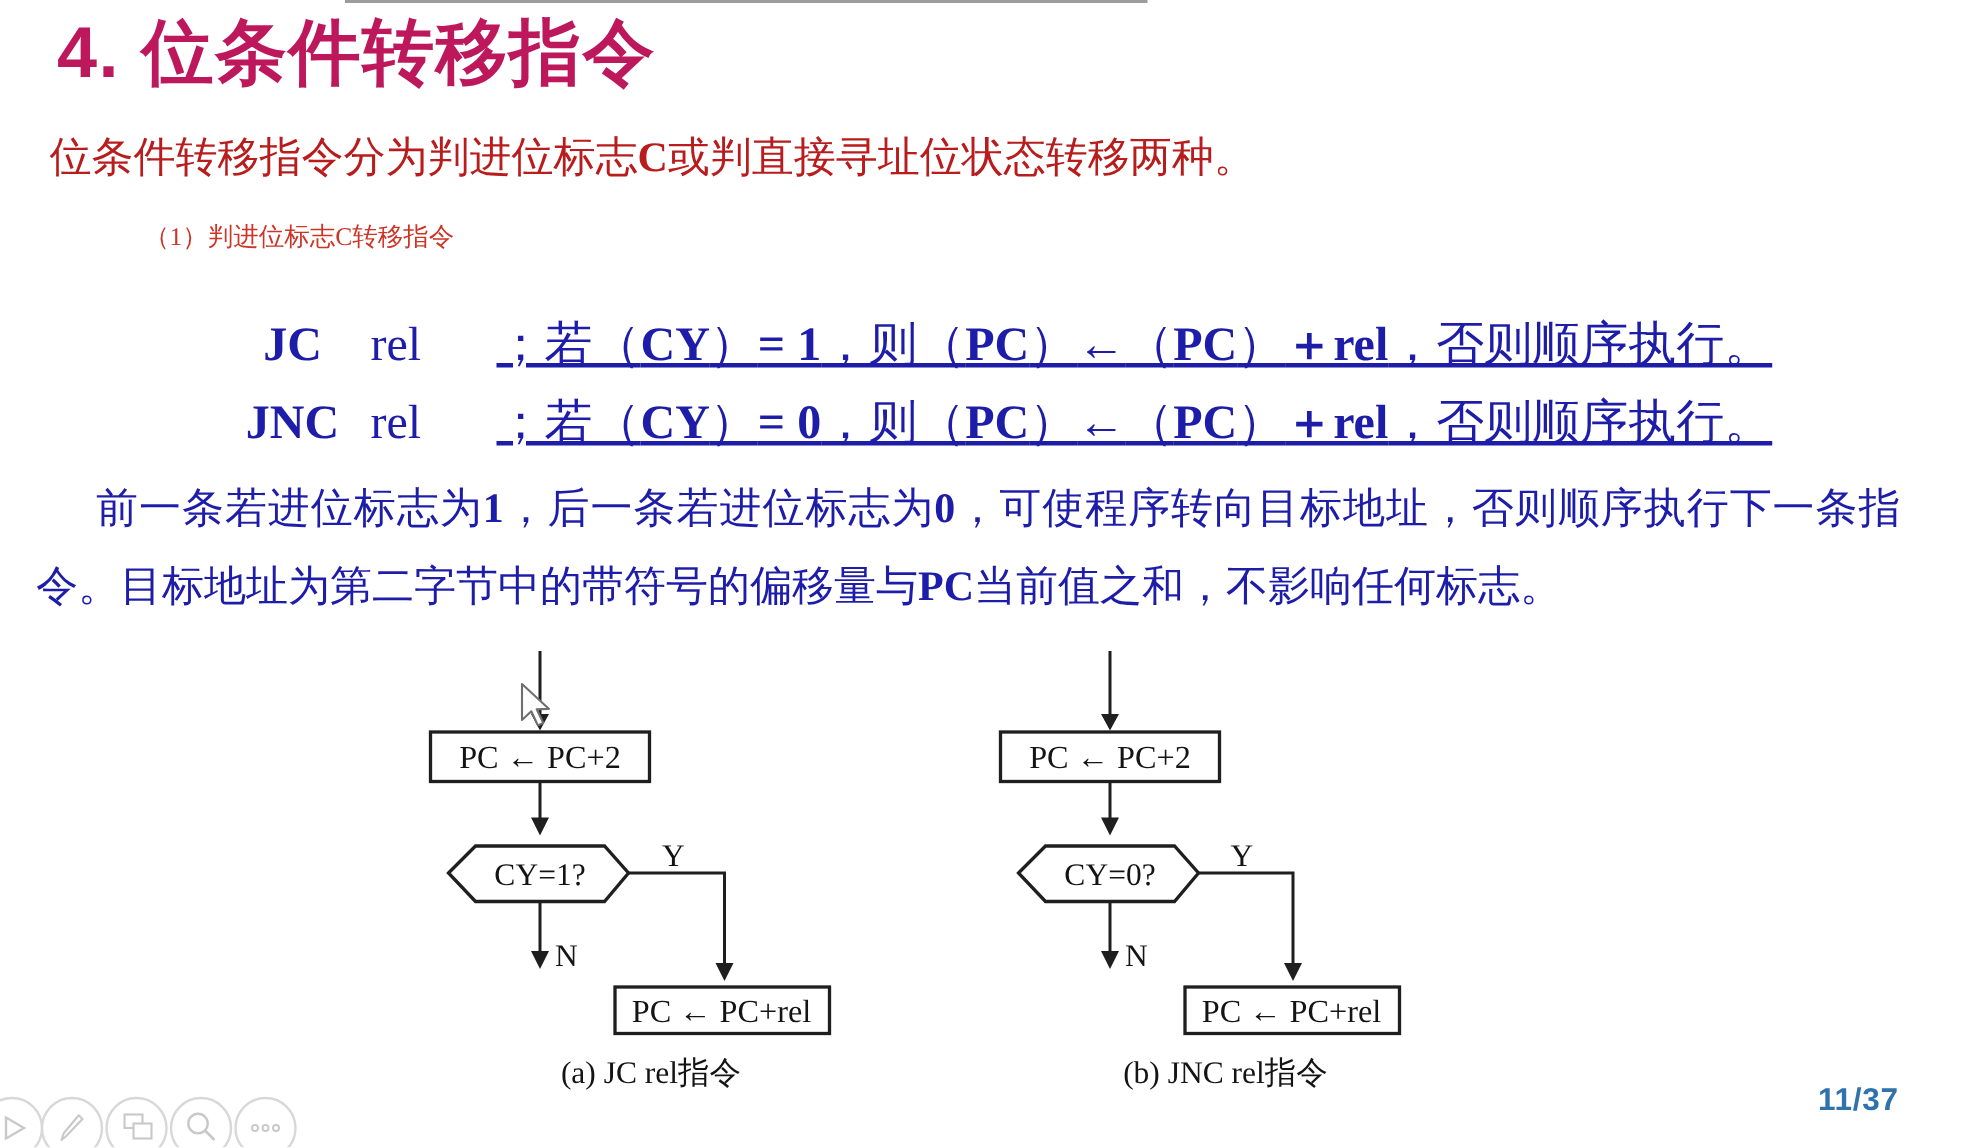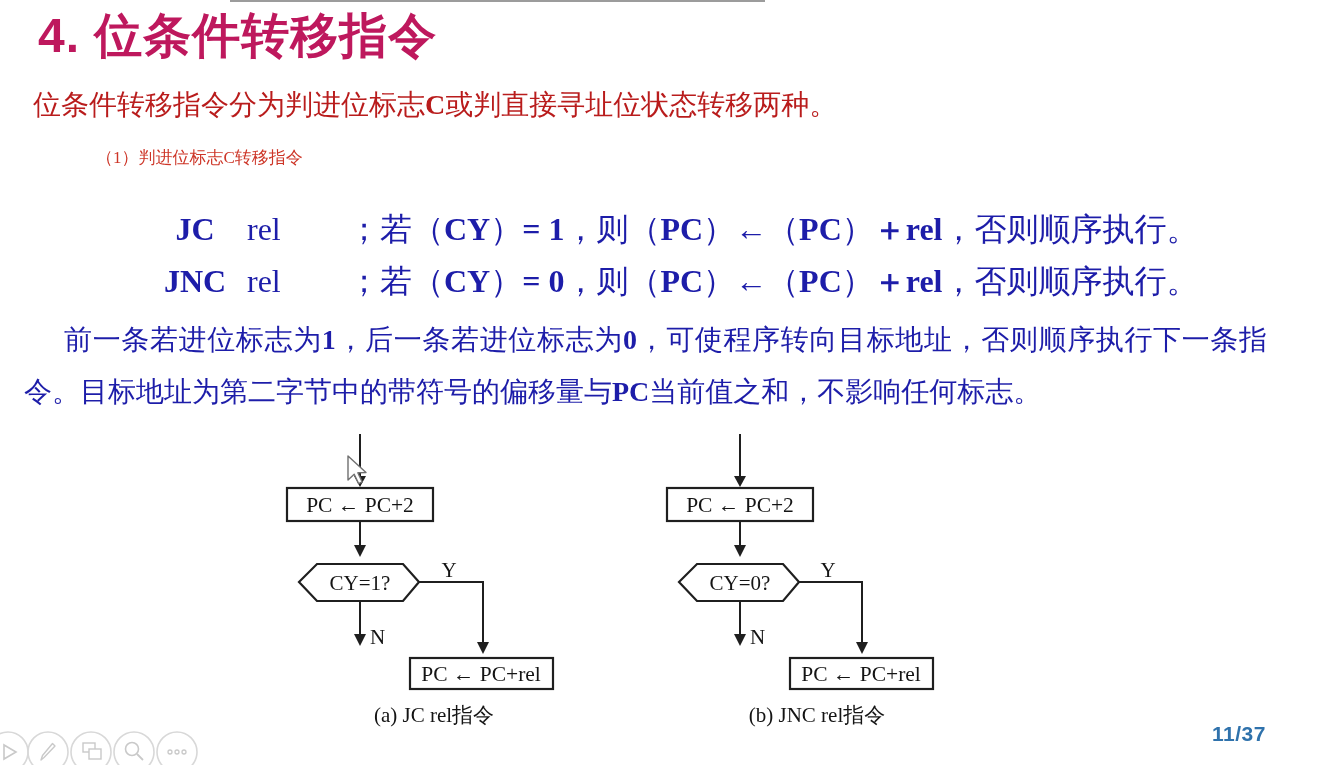--- a/index.html
+++ b/index.html
@@ -8,21 +8,21 @@
   .slide{position:relative;width:1325px;height:765px;background:#ffffff;}
   .abs{position:absolute;}
   .top-line{left:230px;top:0;width:535px;height:2px;background:#4a4a4a;opacity:.55;}
   .title{left:38px;top:8px;font-family:"Liberation Sans","DejaVu Sans",sans-serif;
          font-weight:700;font-size:48px;letter-spacing:1px;color:#be185d;line-height:1.15;}
   .intro{left:33px;top:86px;font-size:28px;color:#b91c1c;white-space:nowrap;}
   .sub{left:64px;top:146px;font-size:17px;color:#cd3527;white-space:nowrap;margin-left:32px;}
   .code-line{left:163px;font-size:32px;color:#1d1da9;white-space:nowrap;display:flex;align-items:baseline;}
   .code-line .mn{display:inline-block;width:64px;text-align:center;font-weight:bold;position:relative;}
   .code-line .op{display:inline-block;width:60px;margin-left:20px;font-weight:normal;}
-  .code-line .comment{display:inline-block;margin-left:41px;}
+  .code-line .comment{display:inline-block;margin-left:24px;text-decoration:underline;}
   .para{left:24px;top:314px;width:1243px;font-size:28px;color:#1d1da9;
         line-height:52px;text-align:justify;text-indent:40px;}
   .flow-svg{left:0;top:430px;}
   .flow-svg text{font-family:"Liberation Serif","DejaVu Serif","DejaVu Sans",serif;fill:#141414;}
   .shape{fill:#ffffff;stroke:#1f1f1f;stroke-width:2.2;}
   .fline{fill:none;stroke:#1f1f1f;stroke-width:2;}
   .ahead{fill:#1f1f1f;stroke:none;}
   .cursor-svg{left:344px;top:455px;}
   .toolbar-svg{left:0;bottom:0;}
   .page-num{left:1212px;top:722px;font-family:"Liberation Sans","DejaVu Sans",sans-serif;

